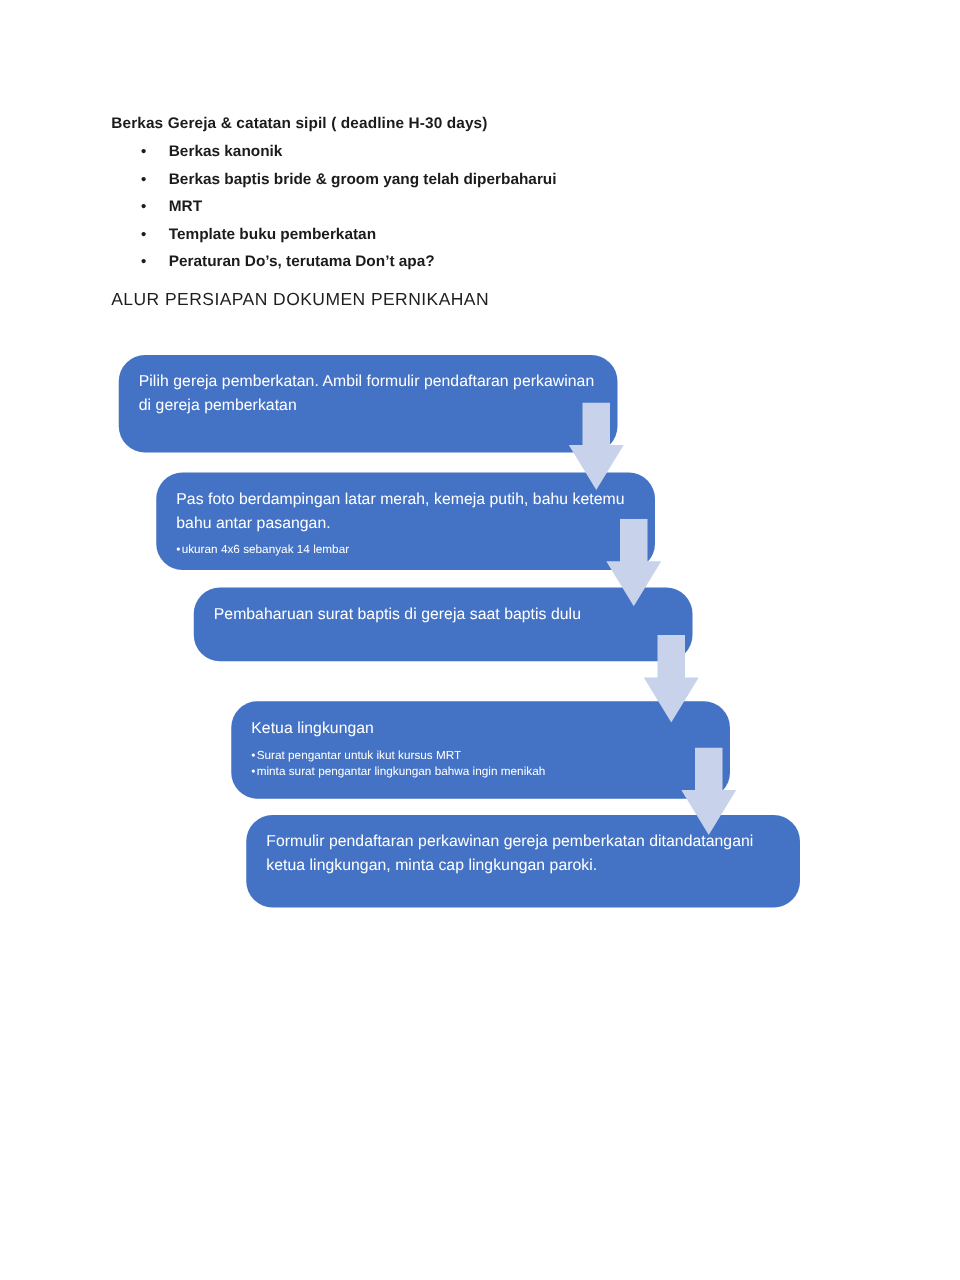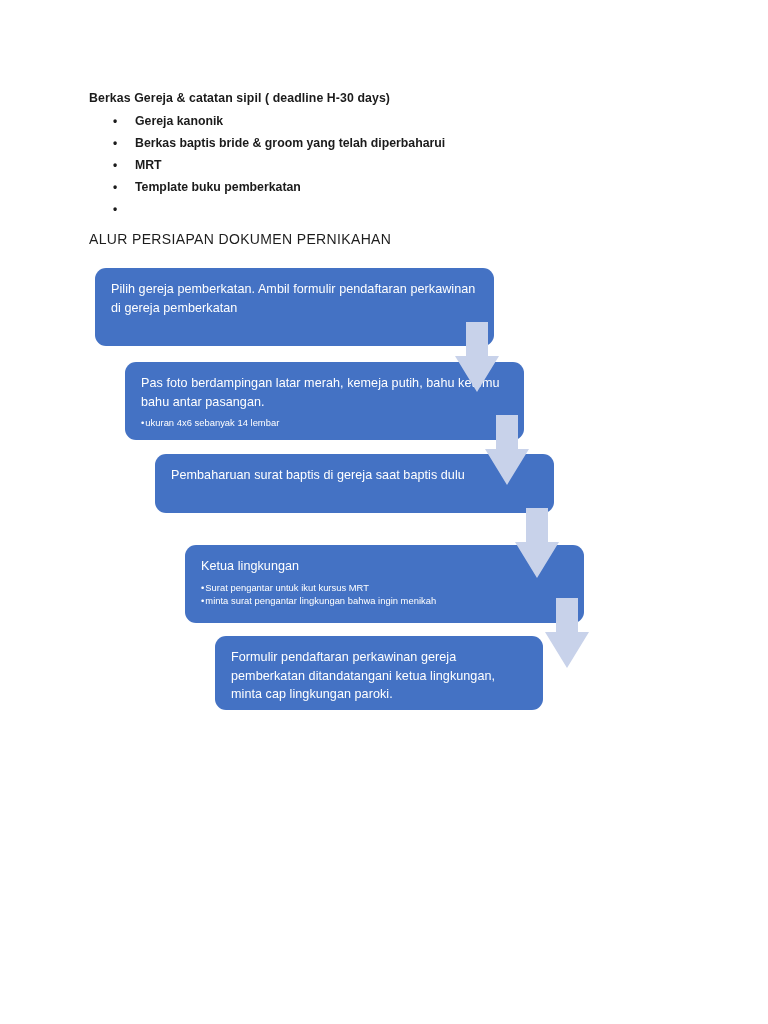--- a/index.html
+++ b/index.html
@@ -79,25 +79,26 @@
     position: absolute;
     left: 0;
     top: 0;
     width: 768px;
     height: 1024px;
   }
 
   .flow-box {
     position: absolute;
     background: #4472C4;
-    border-radius: 11px;
+    border-radius: 21px;
     box-sizing: border-box;
     padding: 12px 16px 10px 16px;
     color: #ffffff;
     z-index: 2;
+    margin-top: 16px;
   }
   .flow-box .box-title {
     font-size: 12.6px;
     line-height: 18.5px;
     font-weight: 400;
     color: #ffffff;
     letter-spacing: .05px;
   }
   .flow-box .box-subs {
     margin-top: 5px;
@@ -123,36 +124,37 @@
 </head>
 <body>
 
 <div class="page">
 
   <div class="doc-heading">Berkas Gereja &amp; catatan sipil ( deadline H-30 days)</div>
 
   <div class="bullet-list">
     <div class="bullet-row">
       <span class="bullet-dot">•</span>
-      <span class="bullet-text">Gereja kanonik</span>
+      <span class="bullet-text">Berkas kanonik</span>
     </div>
     <div class="bullet-row">
       <span class="bullet-dot">•</span>
       <span class="bullet-text">Berkas baptis bride &amp; groom yang telah diperbaharui</span>
     </div>
     <div class="bullet-row">
       <span class="bullet-dot">•</span>
       <span class="bullet-text">MRT</span>
     </div>
     <div class="bullet-row">
       <span class="bullet-dot">•</span>
       <span class="bullet-text">Template buku pemberkatan</span>
     </div>
     <div class="bullet-row">
       <span class="bullet-dot">•</span>
+      <span class="bullet-text">Peraturan Do’s, terutama Don’t apa?</span>
     </div>
   </div>
 
   <div class="section-title">ALUR PERSIAPAN DOKUMEN PERNIKAHAN</div>
 
   <div class="flow">
 
     <div class="flow-box" style="left:95px; top:268px; width:399px; height:78px;">
       <div class="box-title">Pilih gereja pemberkatan. Ambil formulir pendaftaran perkawinan di gereja pemberkatan</div>
     </div>
@@ -185,18 +187,18 @@
       <div class="box-subs">
         <div class="sub-line"><span class="sub-dot">•</span><span>Surat pengantar untuk ikut kursus MRT</span></div>
         <div class="sub-line"><span class="sub-dot">•</span><span>minta surat pengantar lingkungan bahwa ingin menikah</span></div>
       </div>
     </div>
 
     <svg class="flow-arrow" style="left:545px; top:598px;" width="44" height="70" viewBox="0 0 44 70">
       <polygon points="11,0 33,0 33,34 44,34 22,70 0,34 11,34" fill="#C8D2EA"></polygon>
     </svg>
 
-    <div class="flow-box" style="left:215px; top:636px; width:328px; height:74px;">
+    <div class="flow-box" style="left:197px; top:636px; width:443px; height:74px;">
       <div class="box-title">Formulir pendaftaran perkawinan gereja pemberkatan ditandatangani ketua lingkungan, minta cap lingkungan paroki.</div>
     </div>
 
   </div>
 </div>
 
 </body></html>

